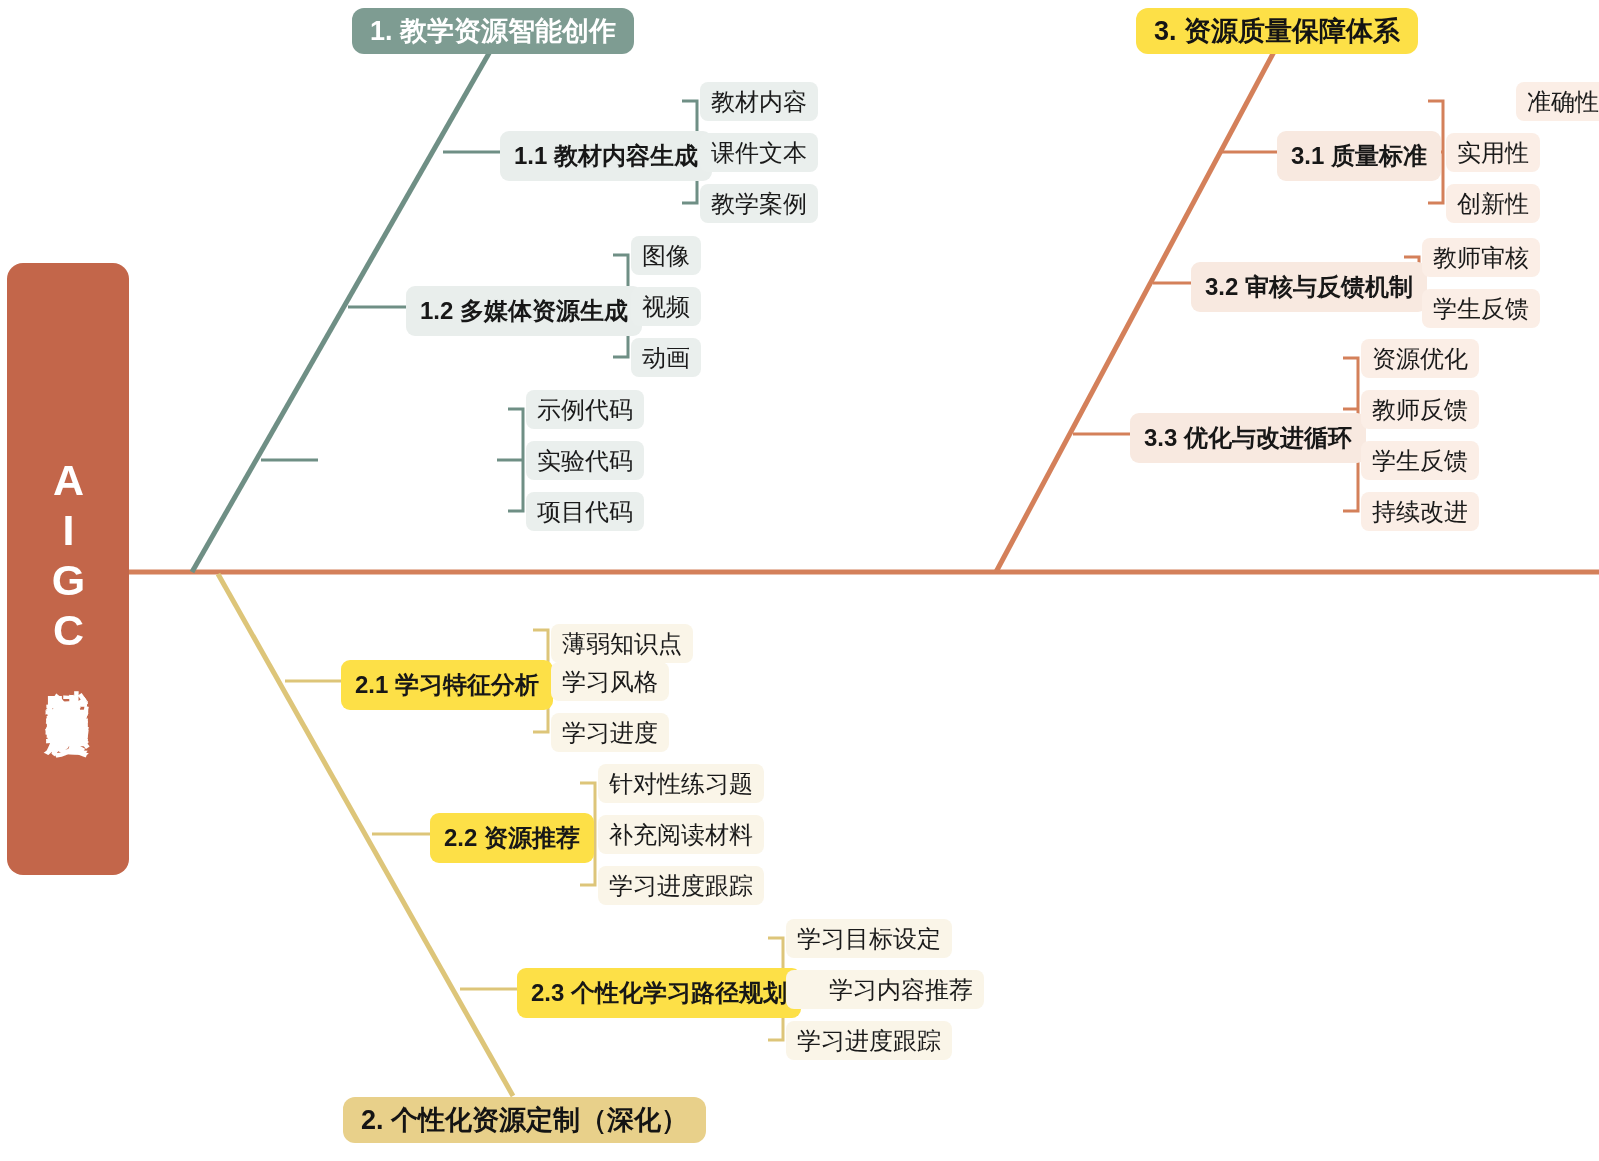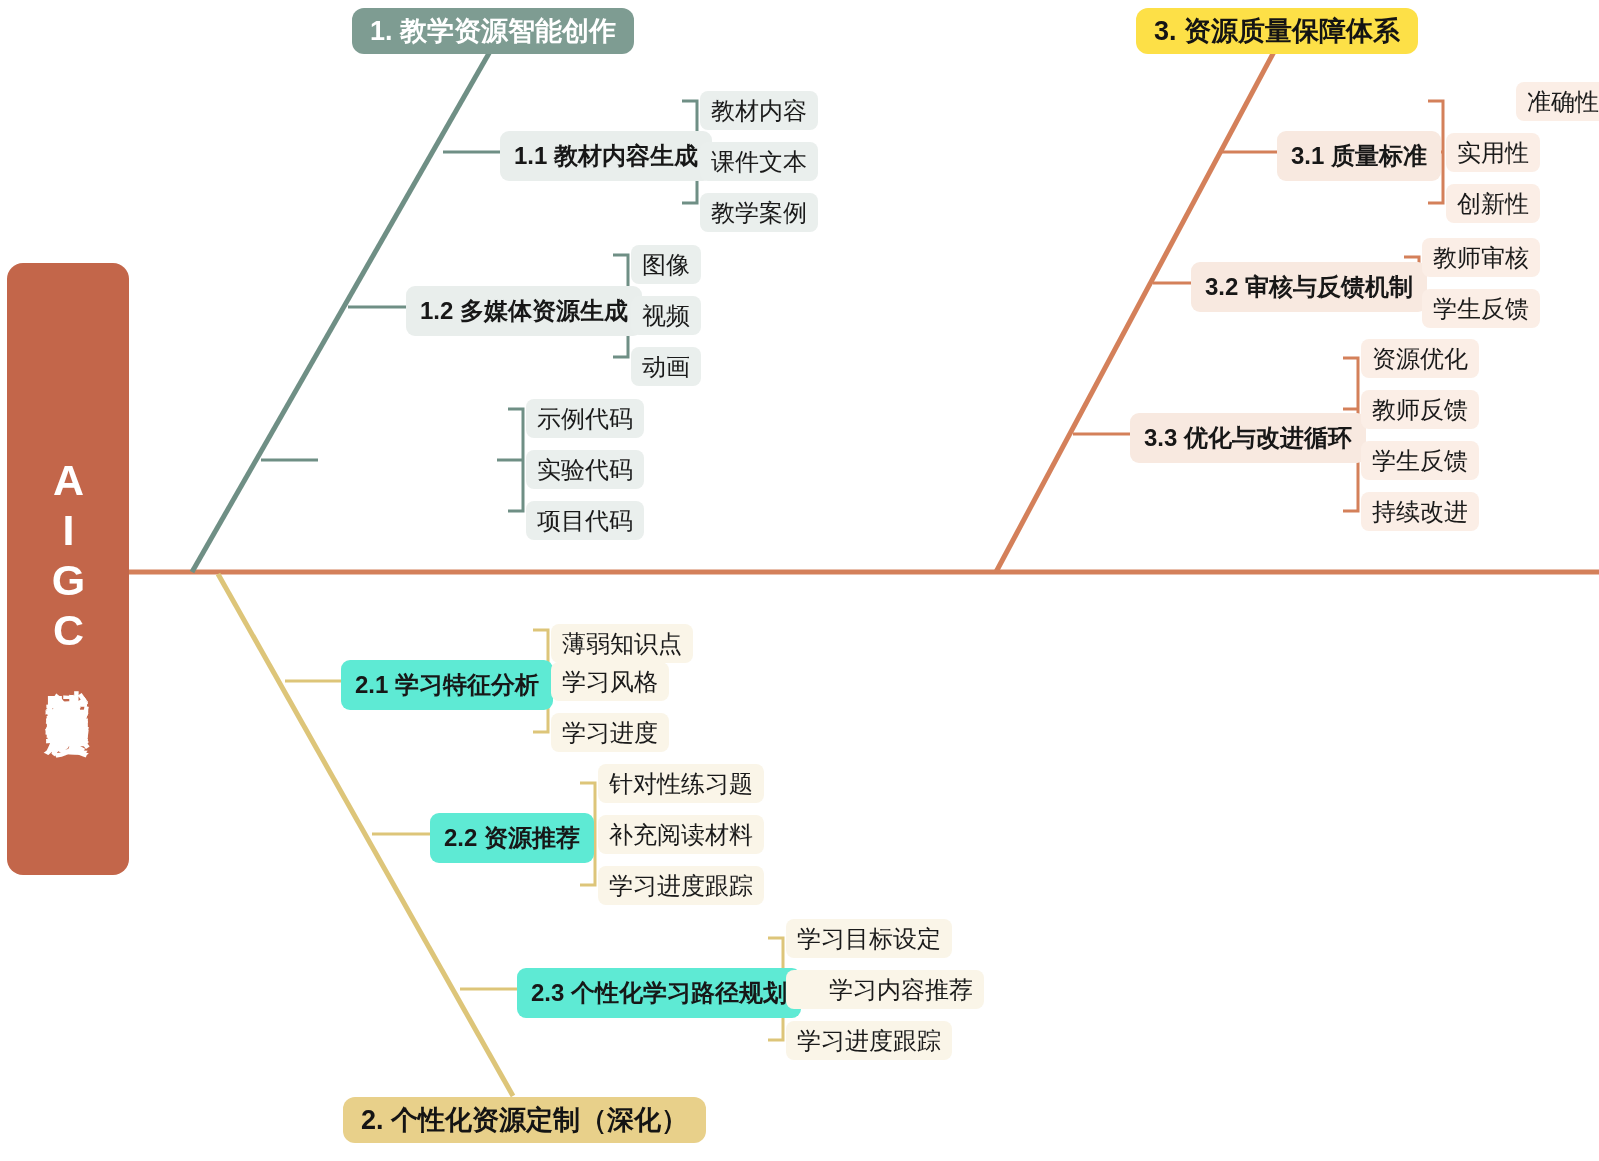--- a/index.html
+++ b/index.html
@@ -87,37 +87,37 @@
     white-space: nowrap;
     display: flex;
     align-items: center;
     justify-content: center;
     padding: 8px 14px;
     height: 50px;
     box-sizing: border-box;
   }
   .sub-g { background: #e9eeec; }
   .sub-o { background: #f8e9e0; }
-  .sub-y { background: #5eead4; }
+  .sub-y { background: #fde047; }
 
   
   .leaf {
     position: absolute;
     border-radius: 8px;
     font-size: 24px;
     font-weight: normal;
     color: #1a1a1a;
     white-space: nowrap;
     display: flex;
     align-items: center;
     padding: 0 11px;
     height: 39px;
     box-sizing: border-box;
   }
-  .leaf-g { background: #eaefed; margin-top: 9px; }
+  .leaf-g { background: #eaefed; }
   .leaf-o { background: #fbeee6; }
   .leaf-y { background: #faf5e8; }
 </style>
 </head>
 <body>
 
 <div id="stage">
 
   <svg id="wires" viewBox="0 0 1599 1161" xmlns="http://www.w3.org/2000/svg">
 

